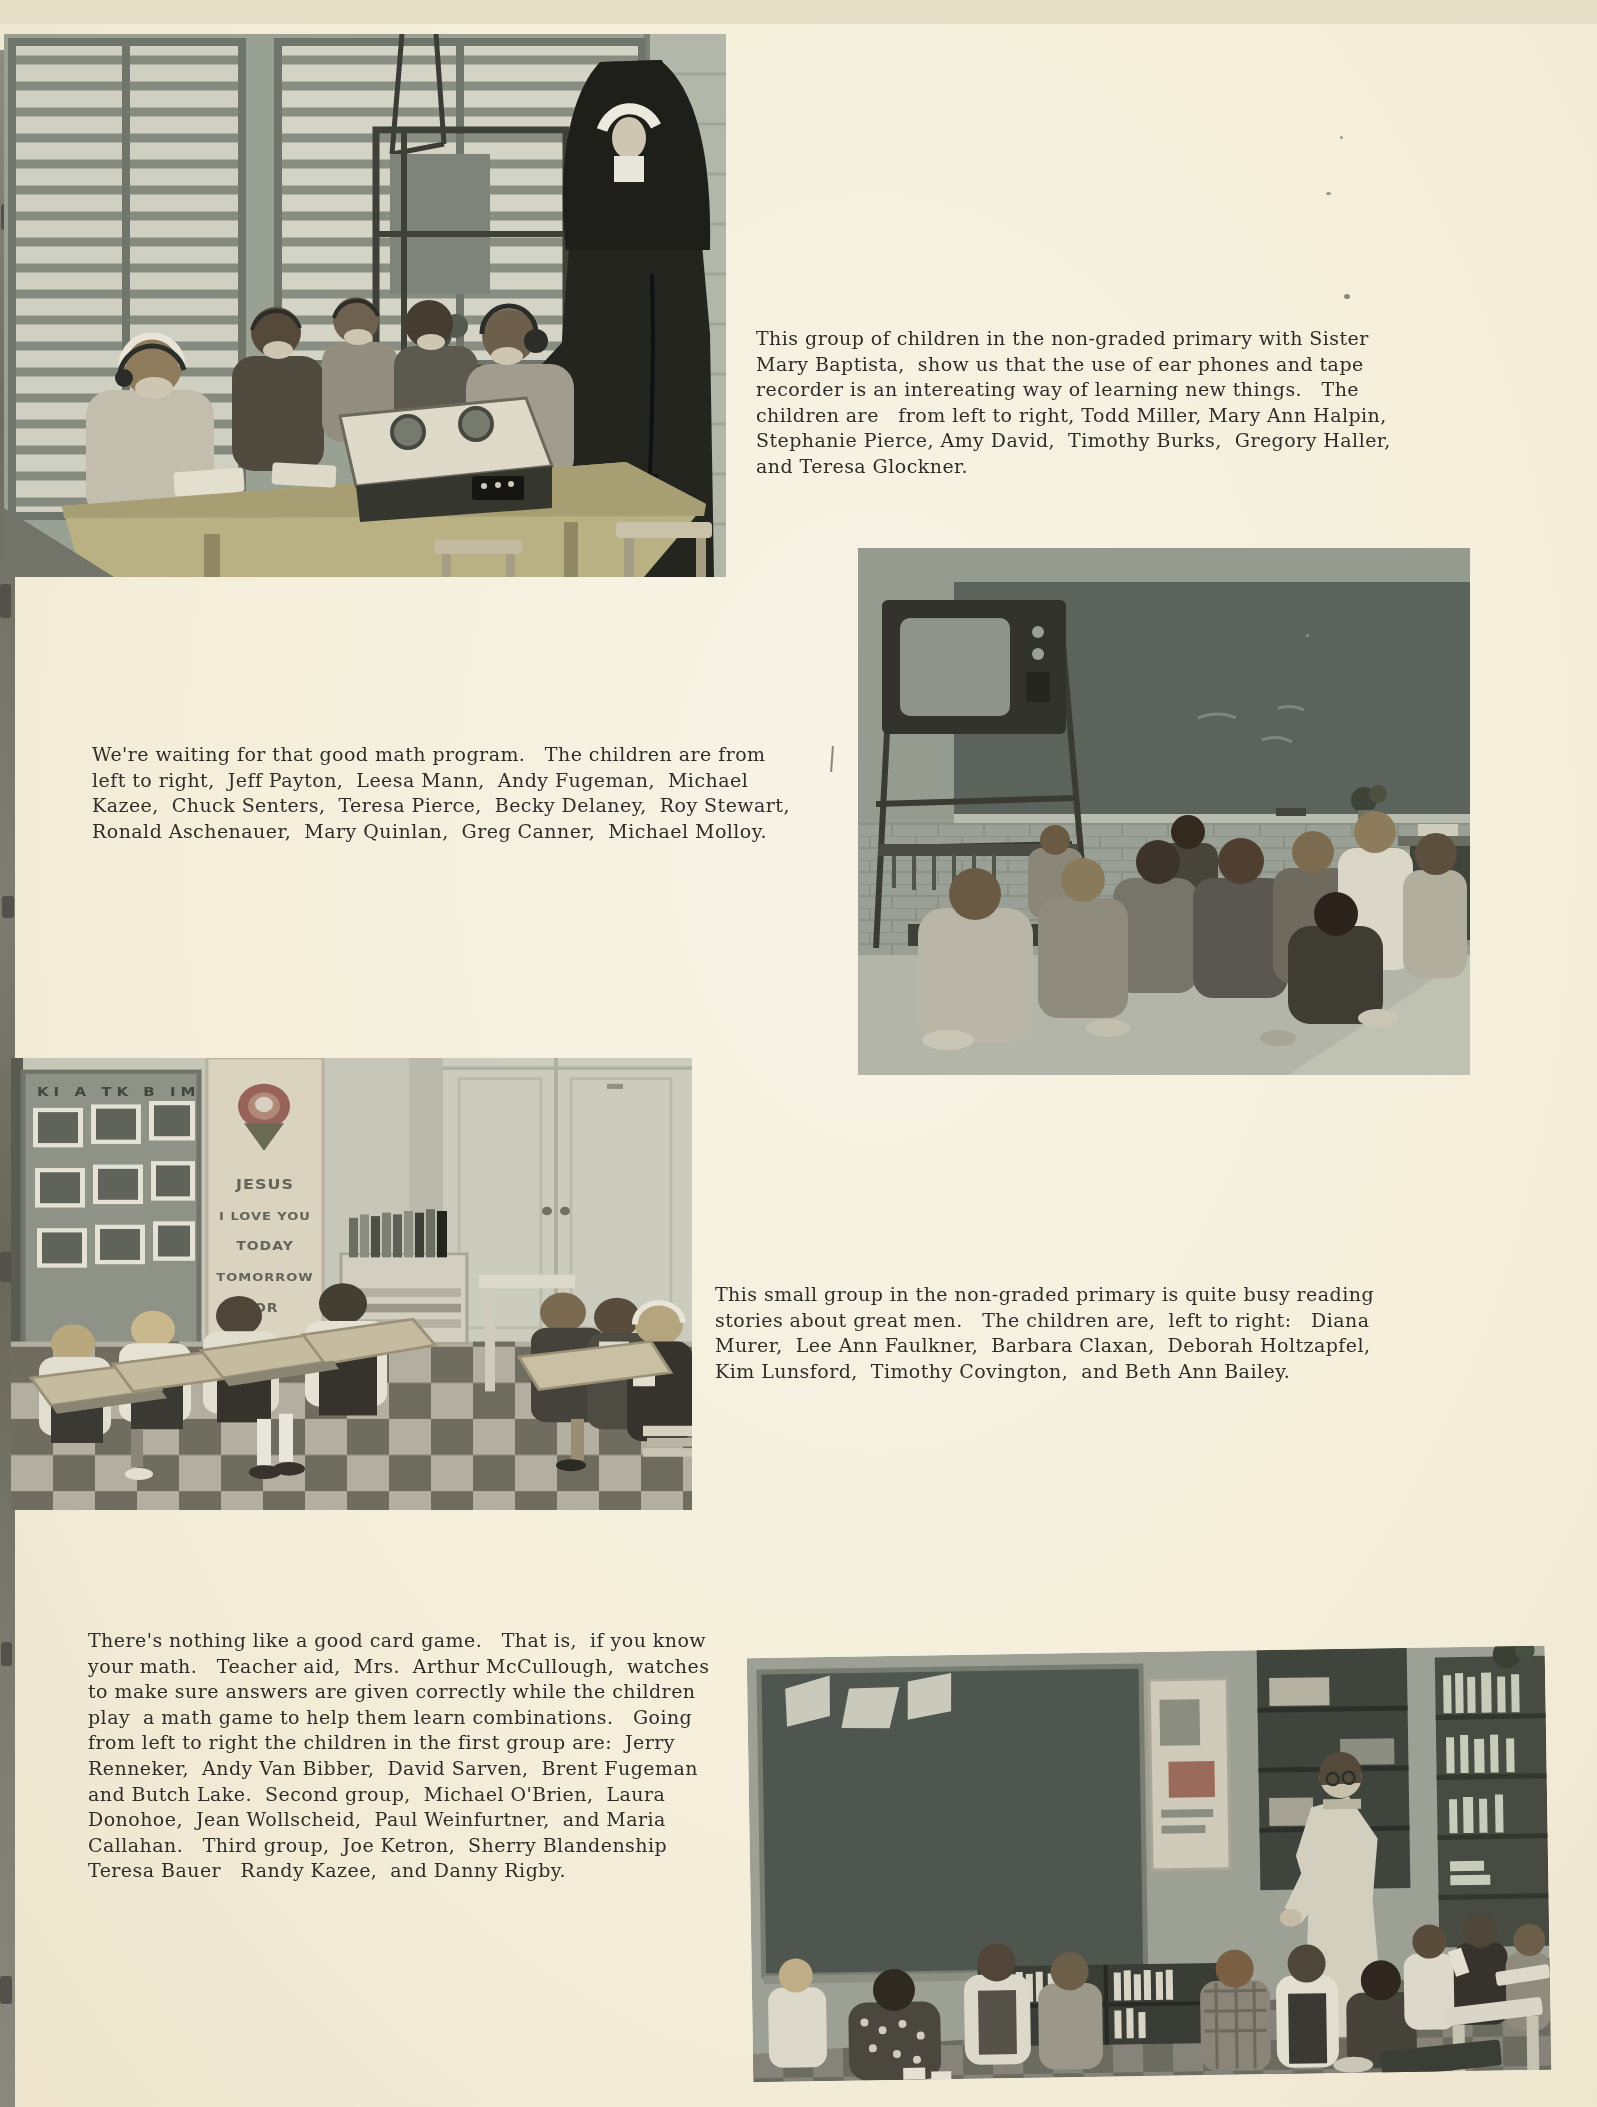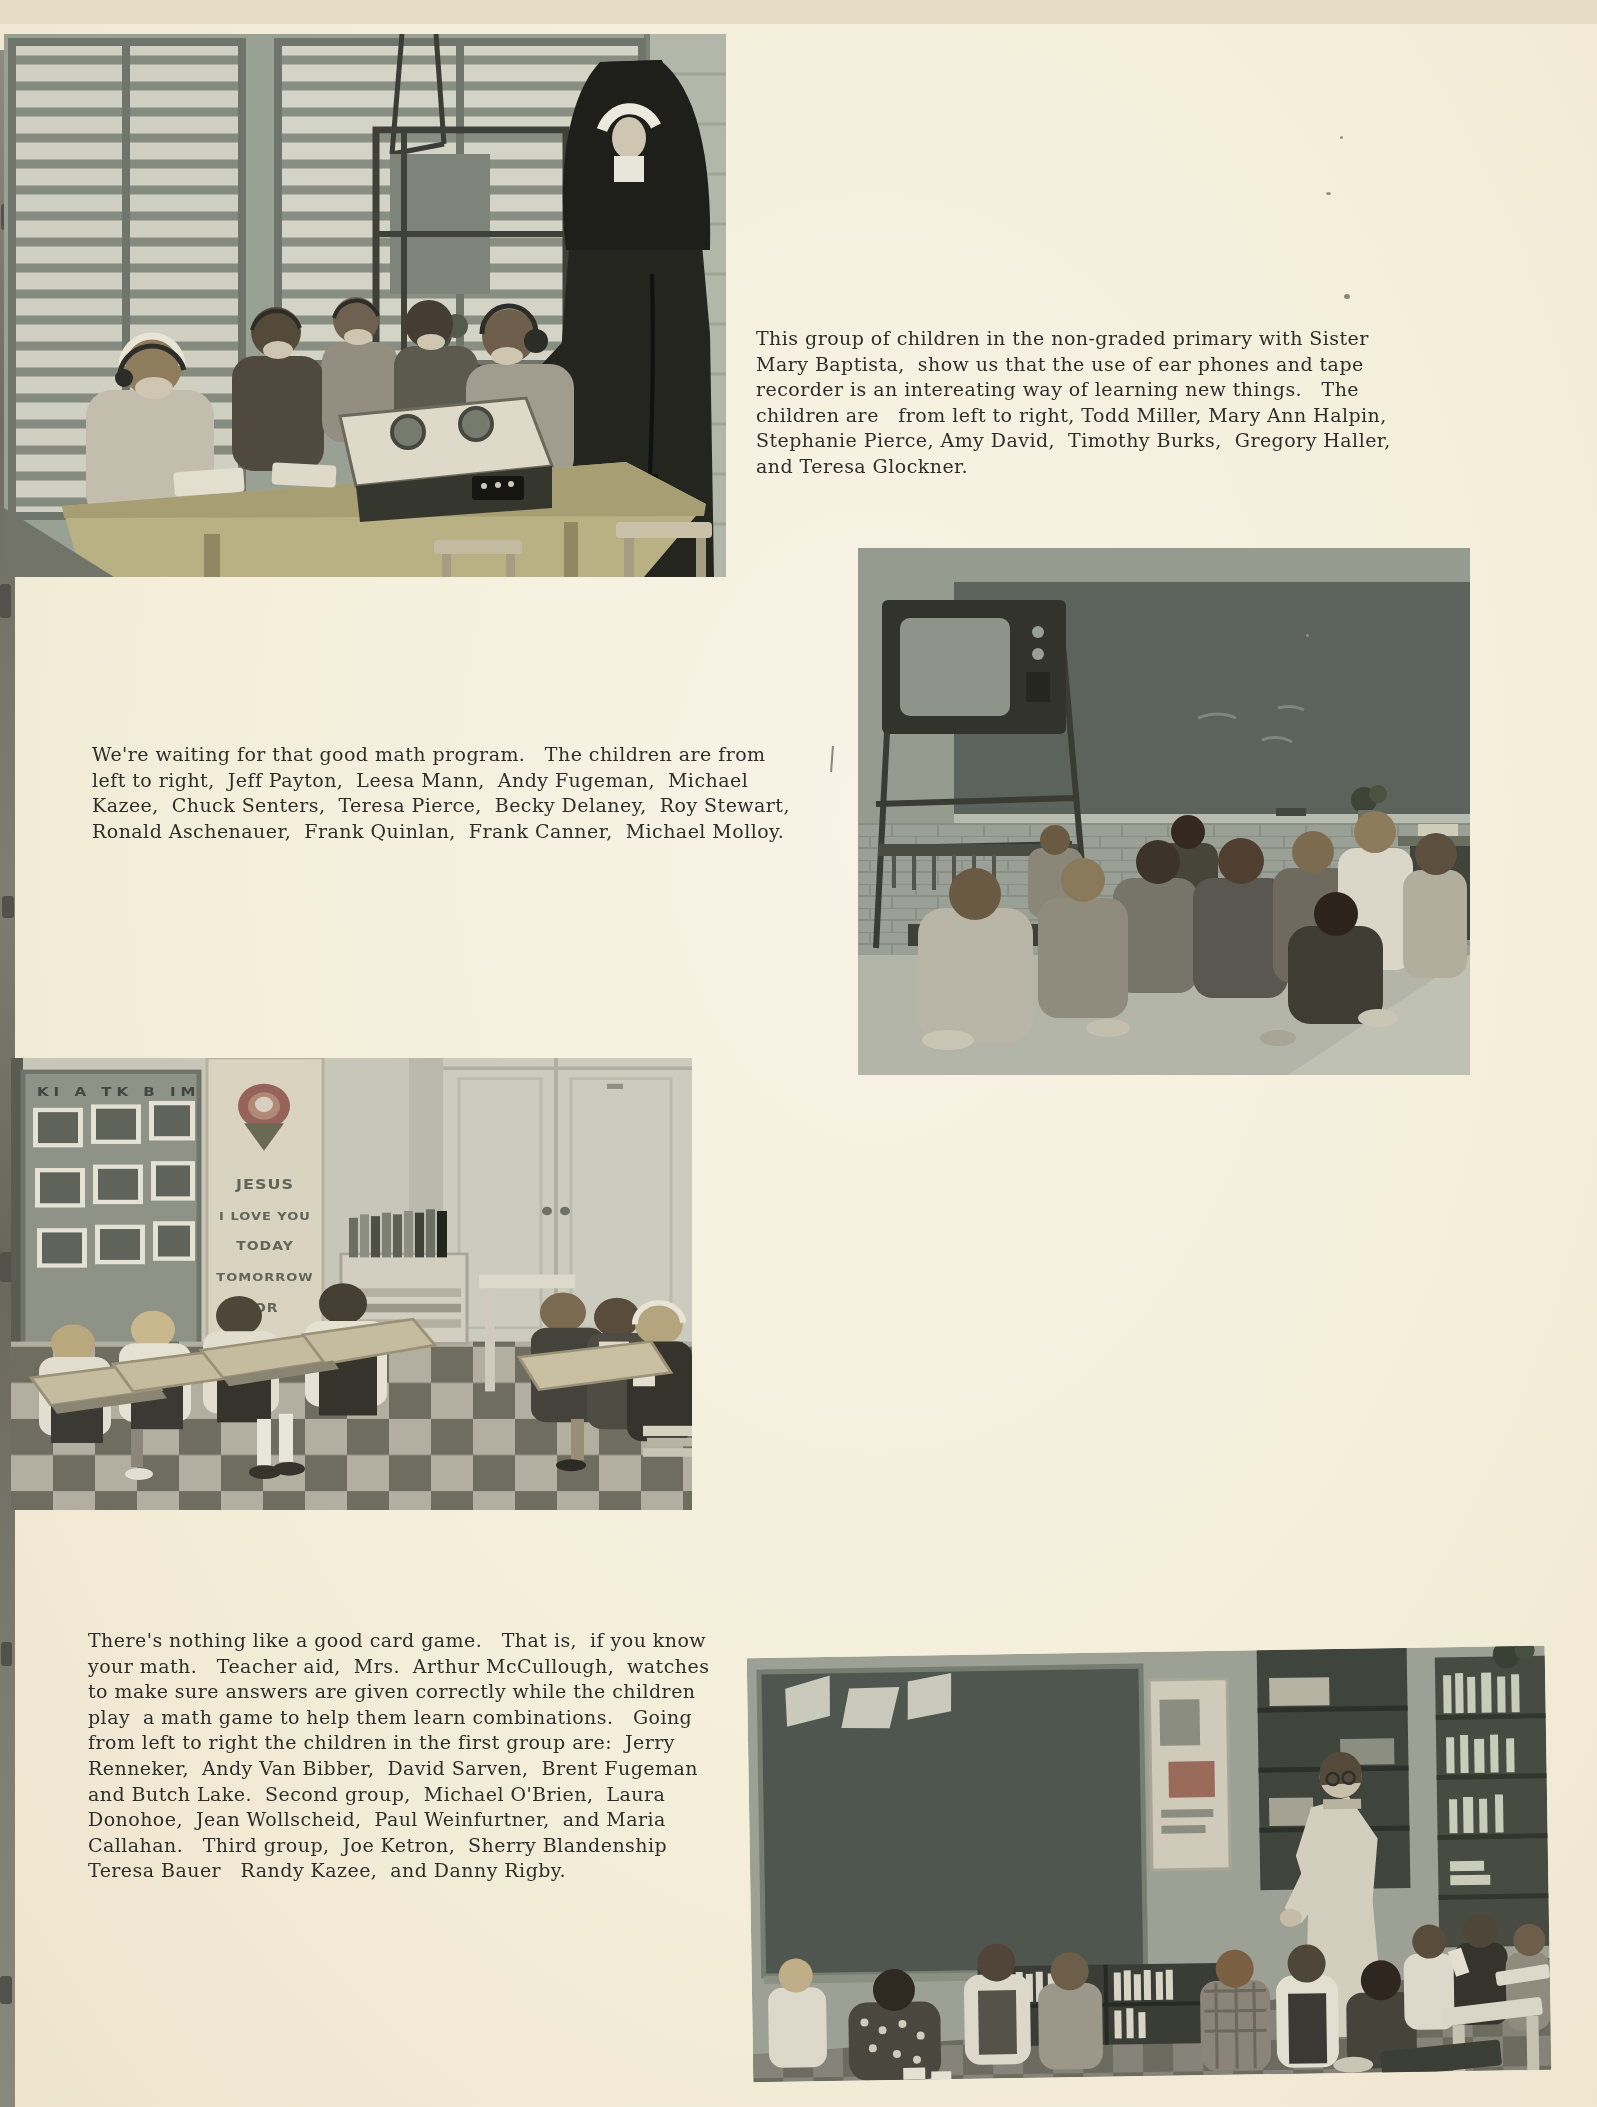--- a/index.html
+++ b/index.html
@@ -227,21 +227,21 @@
         <ellipse cx="250" cy="480" rx="22" ry="9" fill="#c2bfae"></ellipse>
         <ellipse cx="520" cy="470" rx="20" ry="9" fill="#c9c6b6"></ellipse>
         <ellipse cx="420" cy="490" rx="18" ry="8" fill="#a8a596"></ellipse>
       </g>
     </svg>
   </figure>
 
   <p class="caption" style="left:92px;top:718px;">We're waiting for that good math program.   The children are from
 left to right,  Jeff Payton,  Leesa Mann,  Andy Fugeman,  Michael
 Kazee,  Chuck Senters,  Teresa Pierce,  Becky Delaney,  Roy Stewart,
-Ronald Aschenauer,  Frank Quinlan,  Frank Canner,  Michael Molloy.</p>
+Ronald Aschenauer,  Mary Quinlan,  Greg Canner,  Michael Molloy.</p>
   <div class="stray-mark" style="left:831px;top:722px;width:2px;height:26px;transform:rotate(4deg);"></div>
 
   <figure class="photo" style="left:11px;top:1034px;width:681px;height:452px;">
     <svg viewBox="0 0 681 526" preserveAspectRatio="none">
       <defs>
         <pattern id="p3c" width="84" height="84" patternUnits="userSpaceOnUse">
           <rect width="84" height="84" fill="#b2afa0"></rect>
           <rect width="42" height="42" fill="#6f6d60"></rect>
           <rect x="42" y="42" width="42" height="42" fill="#6f6d60"></rect>
         </pattern>
@@ -376,20 +376,24 @@
         <polygon points="508,348 640,330 660,366 528,386" fill="#c9c0a4" stroke="#9a9178" stroke-width="3"></polygon>
         <rect x="632" y="428" width="52" height="12" fill="#d6d2c2"></rect>
         <rect x="636" y="442" width="48" height="10" fill="#b9b5a5"></rect>
         <rect x="632" y="454" width="52" height="10" fill="#c9c5b5"></rect>
         <rect x="560" y="420" width="13" height="48" fill="#9a8d76"></rect>
         <ellipse cx="560" cy="474" rx="15" ry="7" fill="#2c2a24"></ellipse>
       </g>
     </svg>
   </figure>
 
+  <p class="caption" style="left:715px;top:1258px;">This small group in the non-graded primary is quite busy reading
+stories about great men.   The children are,  left to right:   Diana
+Murer,  Lee Ann Faulkner,  Barbara Claxan,  Deborah Holtzapfel,
+Kim Lunsford,  Timothy Covington,  and Beth Ann Bailey.</p>
 
   <figure class="photo" style="left:750px;top:1628px;width:798px;height:424px;transform:rotate(-0.9deg);">
     <svg viewBox="0 0 798 424" preserveAspectRatio="none">
       <defs>
         <pattern id="p4c" width="60" height="60" patternUnits="userSpaceOnUse">
           <rect width="60" height="60" fill="#86847a"></rect>
           <rect width="30" height="30" fill="#6c6b60"></rect>
           <rect x="30" y="30" width="30" height="30" fill="#6c6b60"></rect>
         </pattern>
       </defs>

